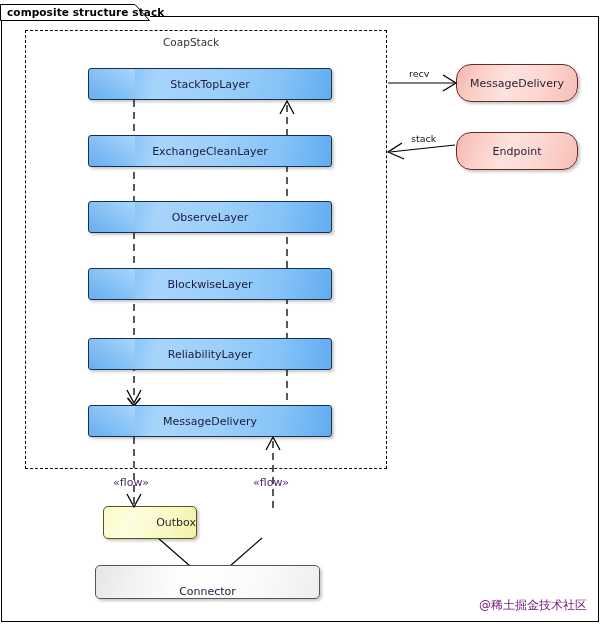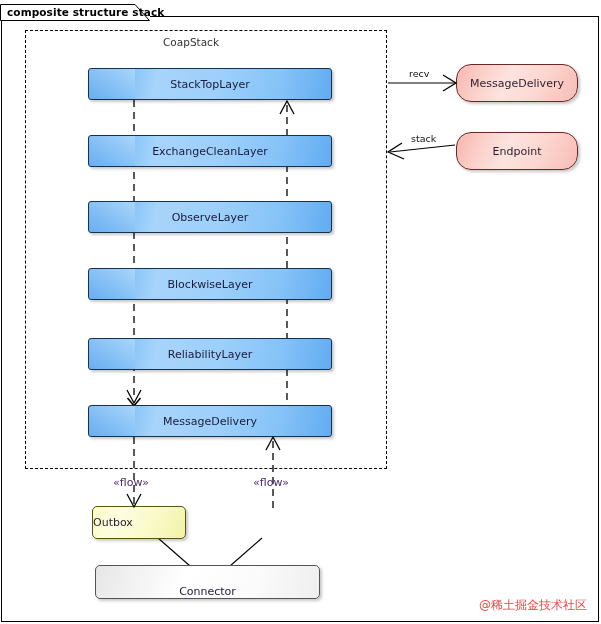--- a/index.html
+++ b/index.html
@@ -142,24 +142,25 @@
     border-radius: 5px;
     box-sizing: border-box;
     background: linear-gradient(115deg,
         #fbfbc8 0%,
         #fdfde0 30%,
         #fafaca 60%,
         #f2f2a8 100%);
     box-shadow: 2px 2px 3px rgba(0,0,0,0.22);
     display: flex;
     align-items: center;
-    justify-content: flex-start;
+    justify-content: flex-end;
     font-size: 11px;
     color: #2b1d2e;
     z-index: 4;
+    margin-left: 11px;
   }
 
   
   .connectorbox {
     position: absolute;
     left: 95px;
     top: 565px;
     width: 225px;
     height: 34px;
     border: 1.3px solid #555555;
@@ -197,21 +198,21 @@
     color: #4a2a6b;
     z-index: 6;
     white-space: nowrap;
   }
 
   .watermark {
     position: absolute;
     right: 14px;
     bottom: 10px;
     font-size: 12px;
-    color: #ef4444;
+    color: #701a75;
     z-index: 7;
     white-space: nowrap;
   }
 </style>
 </head>
 <body>
 
 <div id="canvas">
 
   <div class="frame-border"></div>

